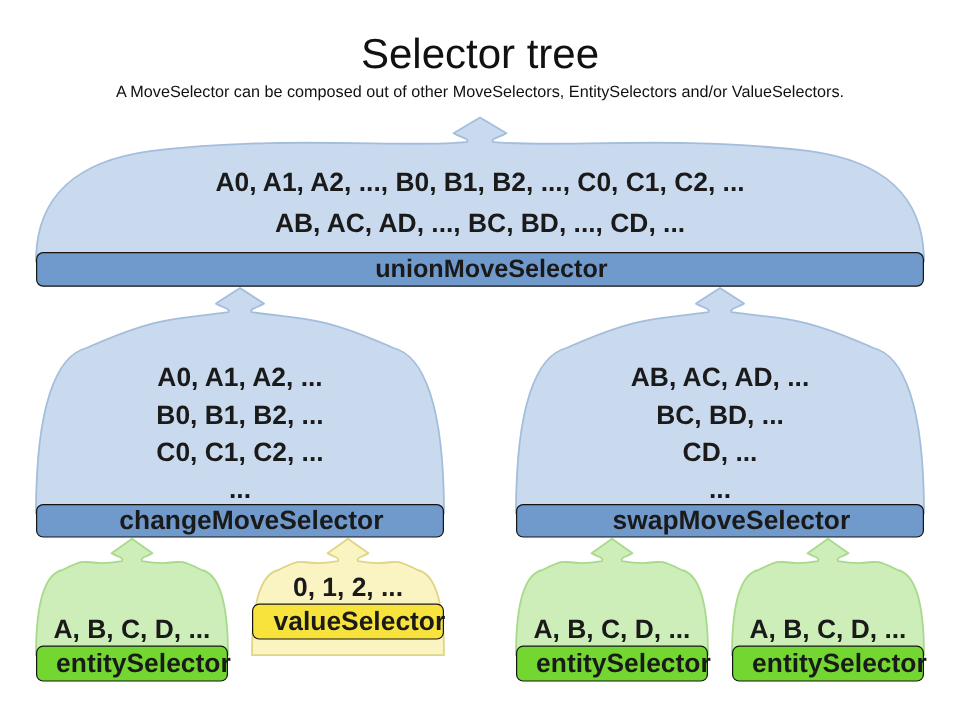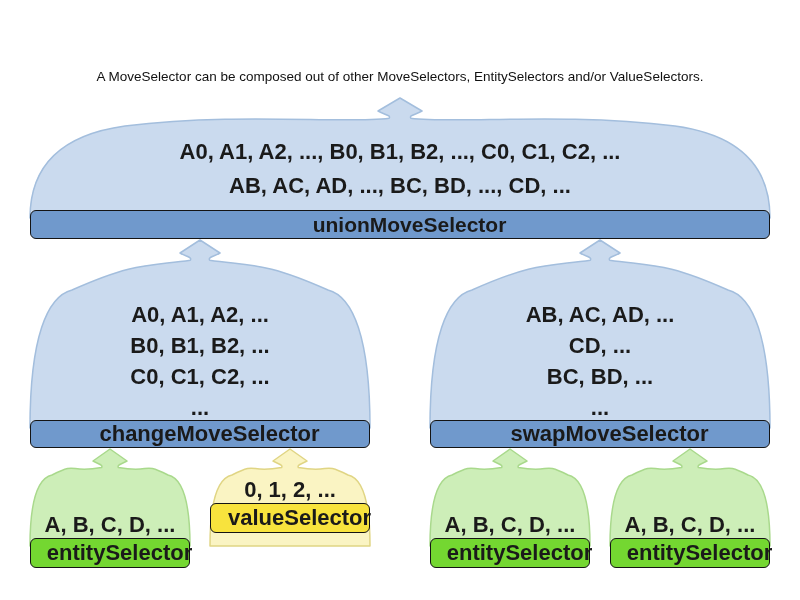--- a/index.html
+++ b/index.html
@@ -33,20 +33,21 @@
   }
   .node.blue  .bar{background:var(--bar-blue);}
   .node.green .bar{background:var(--bar-green);}
   .node.yellow .bar{background:var(--bar-yellow);}
 </style>
 </head>
 <body style="--cloud-blue-fill: #cadaee; --cloud-blue-stroke: #a3bedd; --bar-blue: #7099cc; --dome-green-fill: #cdeeb8; --dome-green-stroke: #a9d98c; --bar-green: #74d731; --dome-yellow-fill: #faf4c3; --dome-yellow-stroke: #e0d584; --bar-yellow: #f8e33d; --bar-border: #141414; --text: #1a1a1a;">
 
 <div class="canvas">
 
+  <h1 class="title">Selector tree</h1>
   <p class="subtitle">A MoveSelector can be composed out of other MoveSelectors, EntitySelectors and/or ValueSelectors.</p>
 
   <div class="node blue" style="left:30px;top:98px;width:740px;height:141px;">
     <svg class="dome" viewBox="0 0 740 120" width="740" height="120">
         <path d="M 0 120 C 0 62.400000000000006 37 36 95 28 C 210 14 312.8 26.150000000000002 359.2 20.150000000000002 C 361 17.150000000000002 355 17 348 13 L 370 0 L 392 13 C 385 17 379 17.150000000000002 380.8 20.150000000000002 C 427.2 26.150000000000002 530 14 645 28 C 703 36 740 62.400000000000006 740 120 Z"></path>
       </svg>
     <div class="lines" style="top:37px;font-size:22px;line-height:34px;">
       <div>A0, A1, A2, ..., B0, B1, B2, ..., C0, C1, C2, ...</div>
       <div>AB, AC, AD, ..., BC, BD, ..., CD, ...</div>
     </div>
@@ -65,22 +66,22 @@
     </div>
     <div class="bar" style="height:26px;font-size:22px;">changeMoveSelector</div>
   </div>
 
   <div class="node blue" style="left:430px;top:240px;width:340px;height:208px;">
     <svg class="dome" viewBox="0 0 340 188" width="340" height="188">
         <path d="M 0 188 C 0 97.76 17 56.4 42 50 C 105 22 118 26.150000000000002 160.4 20.150000000000002 C 162 17.150000000000002 157 17 150 13 L 170 0 L 190 13 C 183 17 178 17.150000000000002 179.6 20.150000000000002 C 222 26.150000000000002 235 22 298 50 C 323 56.4 340 97.76 340 188 Z"></path>
       </svg>
     <div class="lines" style="top:59px;font-size:22px;line-height:31px;">
       <div>AB, AC, AD, ...</div>
+      <div>BC, BD, ...</div>
       <div>CD, ...</div>
-      <div>BC, BD, ...</div>
       <div>...</div>
     </div>
     <div class="bar" style="height:26px;font-size:22px;">swapMoveSelector</div>
   </div>
 
   <div class="node green" style="left:30px;top:449px;width:160px;height:119px;">
     <svg class="dome" viewBox="0 0 160 97" width="160" height="97">
         <path d="M 0 97 C 0 50.440000000000005 8 29.099999999999998 22 26 C 50 12 35.8 24.6 71.6 18.6 C 73 15.600000000000001 70 16 63 12 L 80 0 L 97 12 C 90 16 87 15.600000000000001 88.4 18.6 C 124.2 24.6 110 12 138 26 C 152 29.099999999999998 160 50.440000000000005 160 97 Z"></path>
       </svg>
     <div class="lines" style="bottom:30px;font-size:22px;line-height:26px;">

